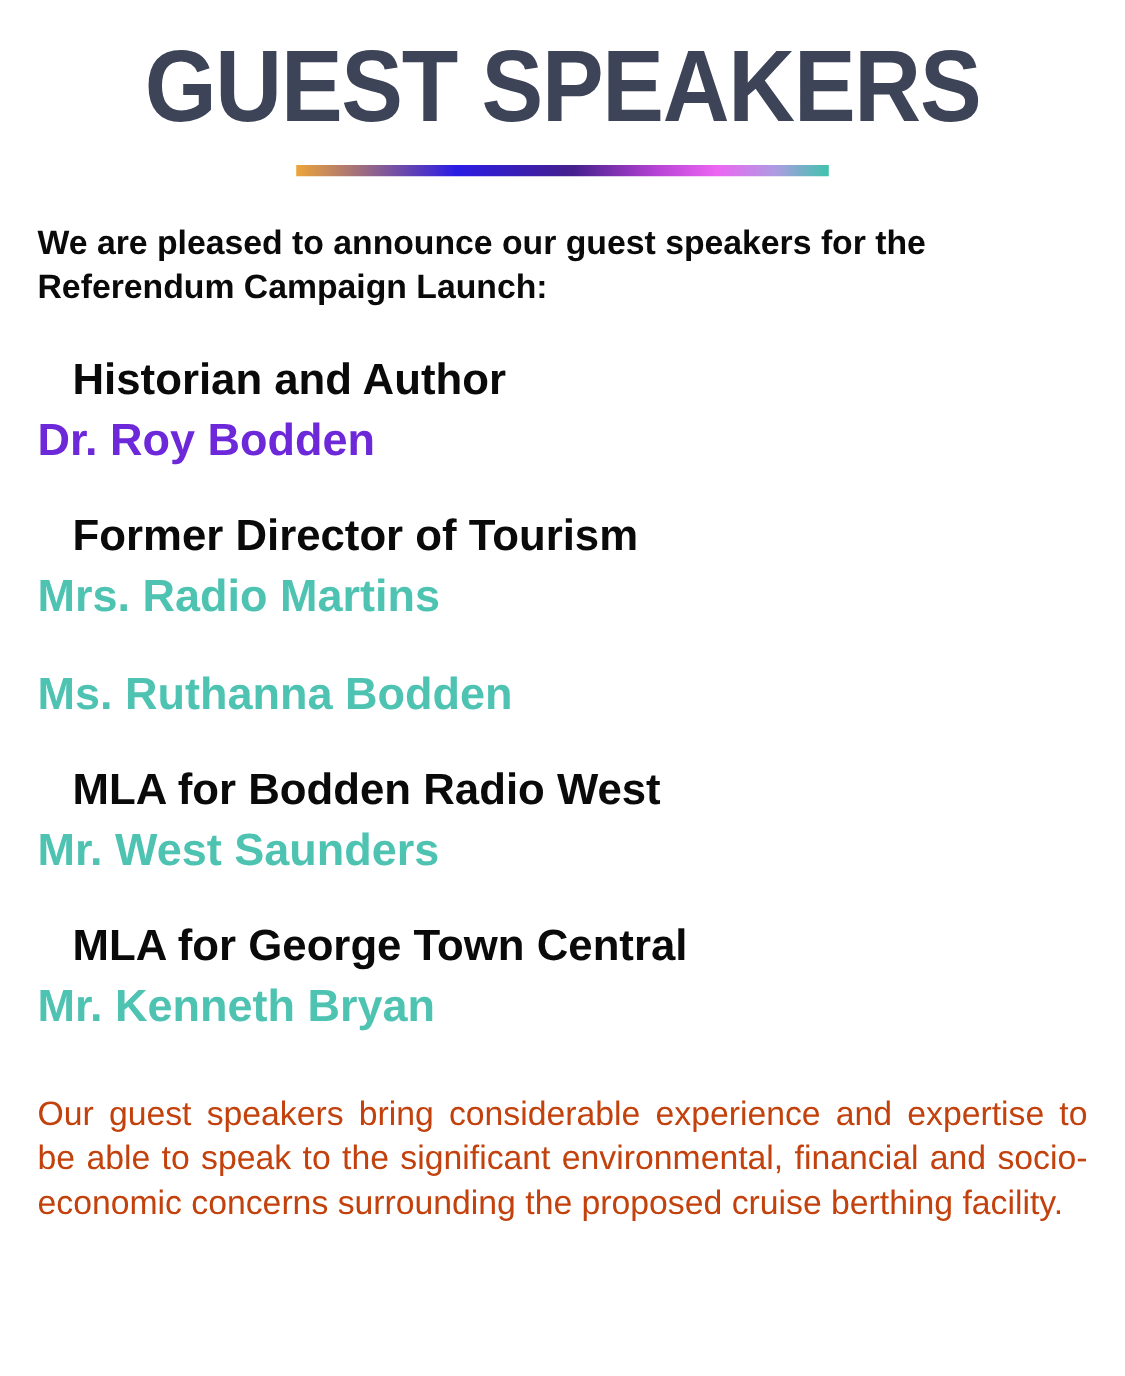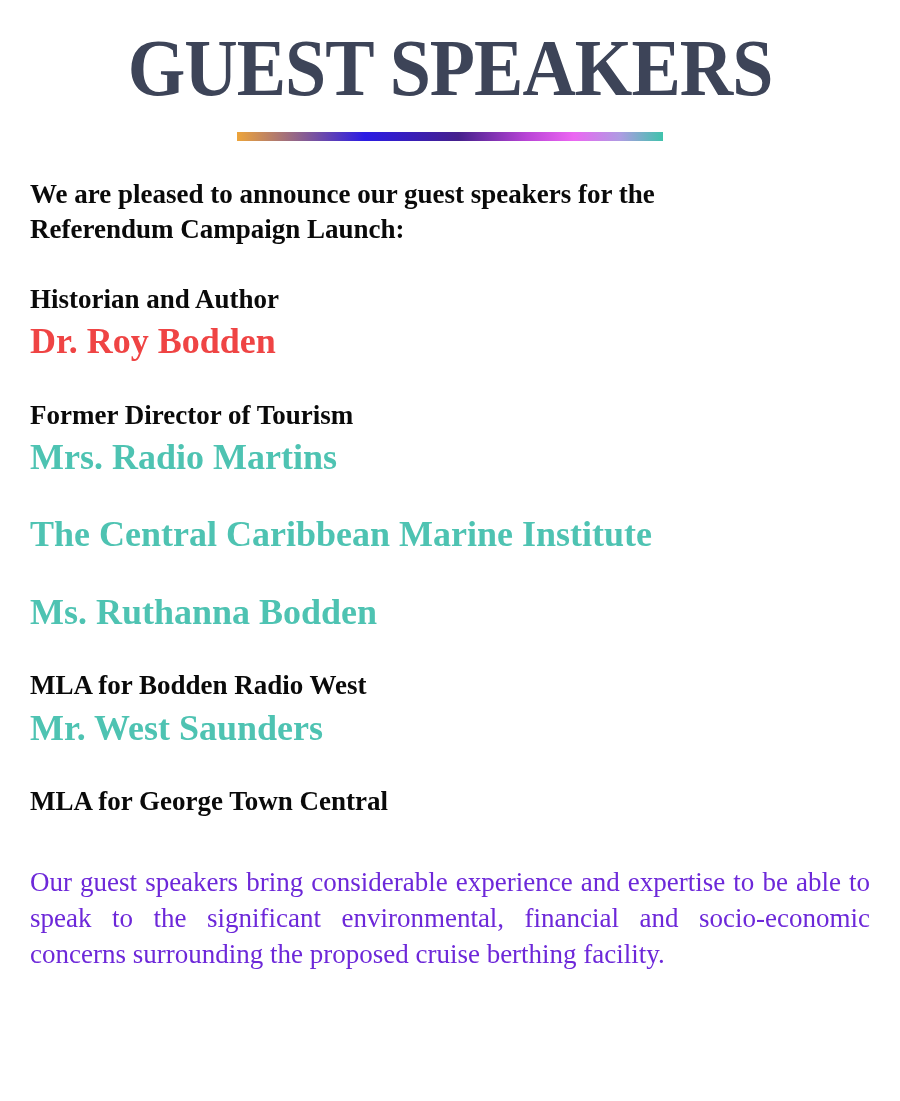--- a/index.html
+++ b/index.html
@@ -3,21 +3,21 @@
 <meta charset="utf-8">
 <style>
   html, body { margin: 0; padding: 0; }
   body { background: #ffffff; }
   .page {
     position: relative;
     width: 900px;
     height: 1101px;
     background: #ffffff;
     overflow: hidden;
-    font-family: Liberation Serif, serif;
+    font-family: Liberation Sans, sans-serif;
     box-sizing: border-box;
     padding: 26px 30px 0 30px;
   }
   .page-title {
     margin: 0;
     text-align: center;
     font-size: 74px;
     line-height: 1.05;
     font-weight: 700;
     letter-spacing: -1px;
@@ -36,80 +36,79 @@
     margin: 36px 0 0 0;
     max-width: 770px;
     font-size: 27px;
     line-height: 1.3;
     font-weight: 700;
     color: #0a0a0a;
   }
   .speakers { margin: 0; }
   .speaker { margin-top: 36px; }
   .speaker-role {
-    font-size: 27px;
+    font-size: 35px;
     line-height: 1.2;
     font-weight: 700;
     color: #0a0a0a;
+    margin-left: 28px;
   }
   .speaker-name {
     margin-top: 6px;
     font-size: 36px;
     line-height: 1.15;
     font-weight: 700;
     color: #4ec3b2;
   }
   .speaker.standalone .speaker-name { margin-top: 0; }
   .closing-text {
     margin: 48px 0 0 0;
     max-width: 840px;
     font-size: 27px;
     line-height: 1.32;
     font-weight: 400;
-    color: #6d28d9;
+    color: #c2410c;
     text-align: justify;
   }
 </style>
 </head>
 <body>
 
 <div class="page">
 
   <h1 class="page-title" style="color: rgb(61, 68, 88);">GUEST SPEAKERS</h1>
 
   <div class="gradient-divider" style="background: linear-gradient(90deg, rgb(237, 164, 58) 0%, rgb(43, 28, 228) 30%, rgb(69, 32, 140) 52%, rgb(185, 68, 214) 68%, rgb(236, 102, 242) 79%, rgb(173, 156, 226) 90%, rgb(63, 195, 172) 100%);"></div>
 
   <p class="intro-text">We are pleased to announce our guest speakers for the Referendum Campaign Launch:</p>
 
   <div class="speakers">
 
     <div class="speaker">
       <div class="speaker-role">Historian and Author</div>
-      <div class="speaker-name" style="color: #ef4444;">Dr. Roy Bodden</div>
+      <div class="speaker-name" style="color: #6d28d9;">Dr. Roy Bodden</div>
     </div>
 
     <div class="speaker">
       <div class="speaker-role">Former Director of Tourism</div>
       <div class="speaker-name" style="color: rgb(78, 195, 178);">Mrs. Radio Martins</div>
     </div>
 
-    <div class="speaker standalone">
-      <div class="speaker-name" style="color: rgb(78, 195, 178);">The Central Caribbean Marine Institute</div>
-    </div>
 
     <div class="speaker">
       <div class="speaker-name" style="color: rgb(78, 195, 178);">Ms. Ruthanna Bodden</div>
     </div>
 
     <div class="speaker">
       <div class="speaker-role">MLA for Bodden Radio West</div>
       <div class="speaker-name" style="color: rgb(78, 195, 178);">Mr. West Saunders</div>
     </div>
 
     <div class="speaker">
       <div class="speaker-role">MLA for George Town Central</div>
+      <div class="speaker-name" style="color: rgb(78, 195, 178);">Mr. Kenneth Bryan</div>
     </div>
 
   </div>
 
   <p class="closing-text">Our guest speakers bring considerable experience and expertise to be able to speak to the significant environmental, financial and socio-economic concerns surrounding the proposed cruise berthing facility.</p>
 
 </div>
 
 </body></html>

